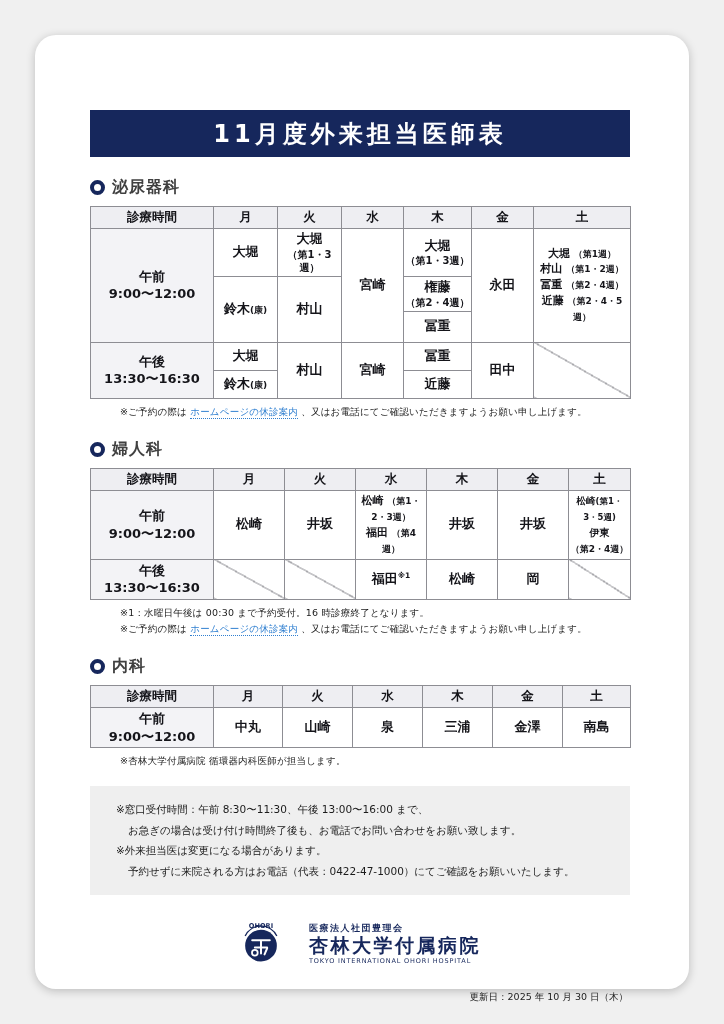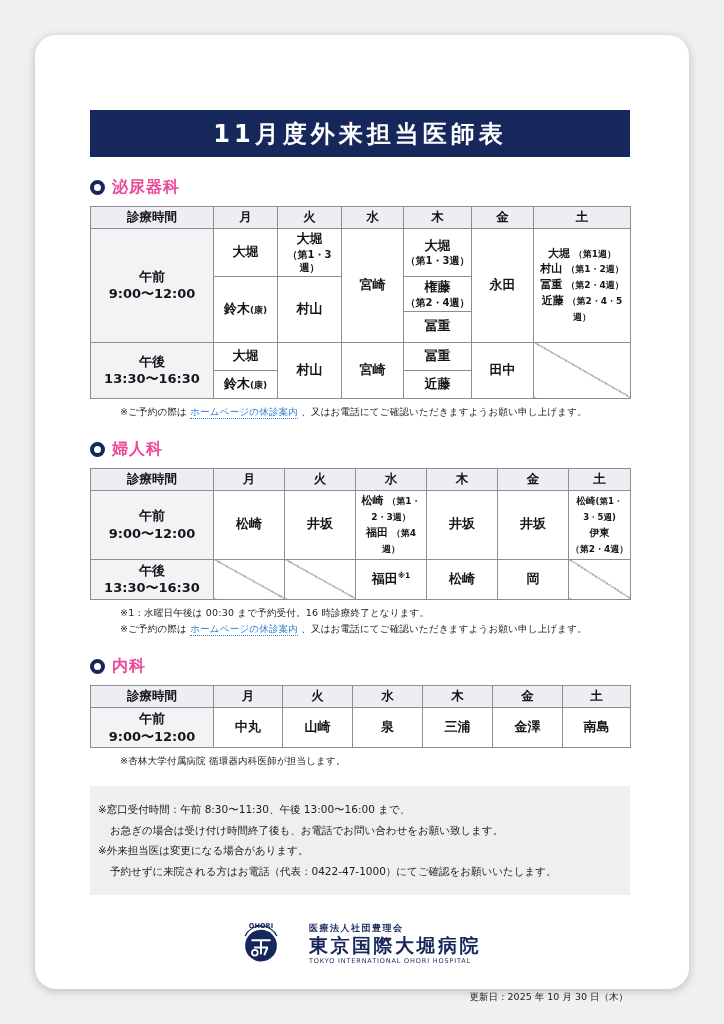--- a/index.html
+++ b/index.html
@@ -38,21 +38,21 @@
     display: flex; align-items: center;
     gap: 7px;
     margin-bottom: 8px;
   }
   .ring {
     width: 15px; height: 15px; border-radius: 50%;
     border: 4px solid #16275c;
     flex: 0 0 auto;
   }
   .section-head .label {
-    font-size: 16px; font-weight: bold; color: #ec4899;
+    font-size: 16px; font-weight: bold; color: #404040;
     letter-spacing: 1px;
   }
 
   
   table {
     width: 540px;
     border-collapse: collapse;
     table-layout: fixed;
   }
   table td, table th {
@@ -108,21 +108,21 @@
     border-bottom: 1px dotted #2f7fd0;
     padding-bottom: 1px;
   }
 
   .gap-lg { height: 20px; }
 
   
   .infobox {
     background: #efefef;
     margin-top: 18px;
-    padding: 13px 18px 14px 8px;
+    padding: 13px 18px 14px 26px;
     font-size: 10.5px;
     line-height: 1.95;
     color: #1b1b1b;
   }
   .infobox .indent { padding-left: 12px; display: block; }
 
   
   .logo-wrap {
     display: flex; align-items: center; justify-content: center;
     gap: 26px;
@@ -399,21 +399,21 @@
       <svg class="logo-mark" viewBox="0 0 100 100">
         <circle cx="50" cy="56" r="36" fill="#16275c"></circle>
         <path d="M30 44 h40 M50 44 v30 M36 60 h28" stroke="#ffffff" stroke-width="4.5" fill="none" stroke-linecap="round"></path>
         <circle cx="36" cy="72" r="6.5" fill="none" stroke="#ffffff" stroke-width="4"></circle>
         <path d="M64 62 l-6 14" stroke="#ffffff" stroke-width="4.5" stroke-linecap="round"></path>
         <path d="M14 34 A 40 40 0 0 1 86 34" stroke="#16275c" stroke-width="3" fill="none"></path>
         <text x="50" y="16" font-size="15" font-weight="bold" fill="#16275c" text-anchor="middle" font-family="'DejaVu Sans',sans-serif">OHORI</text>
       </svg>
       <div class="logo-text">
         <div class="org">医療法人社団豊理会</div>
-        <div class="hosp">東京国際大堀病院</div>
+        <div class="hosp">杏林大学付属病院</div>
         <div class="en">TOKYO INTERNATIONAL OHORI HOSPITAL</div>
       </div>
     </div>
 
     <div class="updated">更新日：2025 年 10 月 30 日（木）</div>
 
   </div>
 </div>
 
 </body></html>

